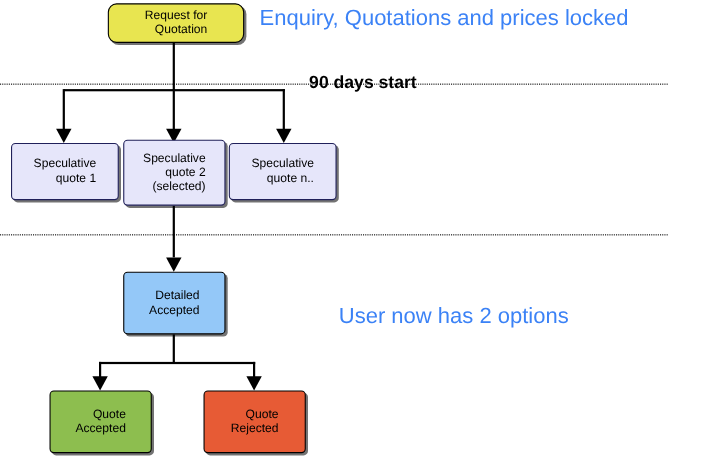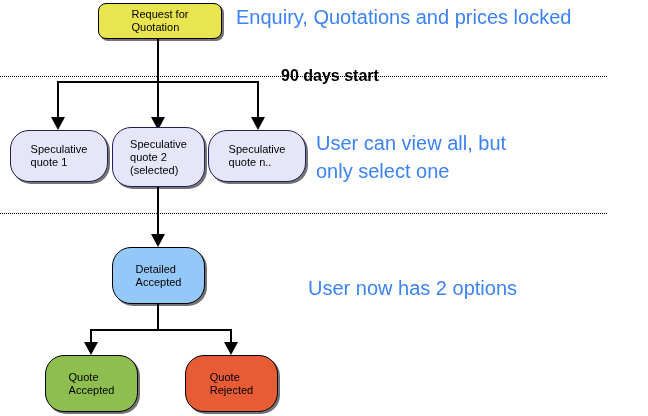--- a/index.html
+++ b/index.html
@@ -12,28 +12,28 @@
     font-family: "Liberation Sans", sans-serif;
     overflow: hidden;
   }
   .node {
     position: absolute;
     border: 1px solid #000;
     box-shadow: 2px 2px 0 rgba(0,0,0,0.55);
     display: flex;
     align-items: center;
     justify-content: center;
-    text-align: left;
+    text-align: right;
     font-size: 11px;
     line-height: 13px;
     color: #000;
     white-space: pre-line;
   }
   .rounded8  { border-radius: 8px; }
-  .rounded10 { border-radius: 19px; }
+  .rounded10 { border-radius: 4px; }
   .lavender-border { border-color: #20205a; }
   .vline { position: absolute; width: 2px; background: #000; }
   .hline { position: absolute; height: 2px; background: #000; }
   .dotted {
     position: absolute;
     left: 0;
     width: 607px;
     height: 0;
     border-top: 1px dotted #000;
   }
@@ -108,18 +108,16 @@
 Accepted</div>
 
   <div class="node rounded10" style="left: 185px; top: 355px; width: 93px; height: 57px; background-color: rgb(231, 91, 53);">Quote
 Rejected</div>
 
   <div class="milestone" style="left:246px; top:66px;">90 days start</div>
 
 
   <div class="annotation" style="left:236px; top:5px; line-height:24px;">Enquiry, Quotations and prices locked</div>
 
-  <div class="annotation" style="left:316px; top:129px;">User can view all, but
-only select one</div>
 
   <div class="annotation" style="left:308px; top:276px; line-height:24px;">User now has 2 options</div>
 
 </div>
 
 </body></html>

